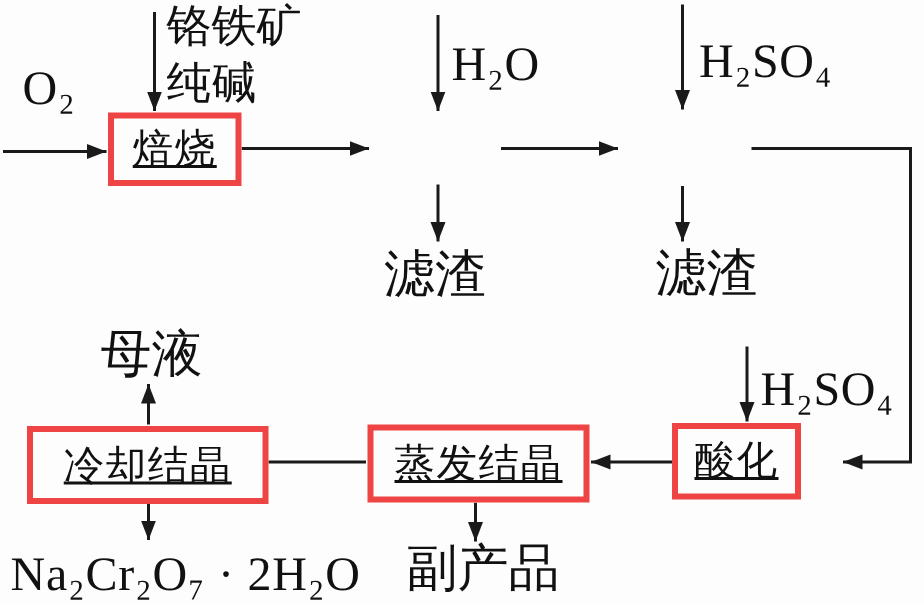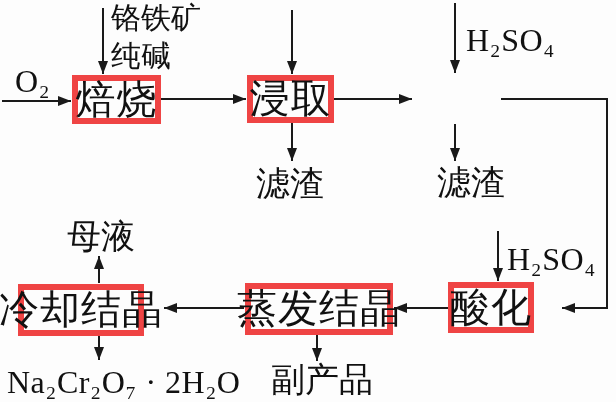--- a/index.html
+++ b/index.html
@@ -19,29 +19,30 @@
   .arrows {
     position: absolute;
     left: 0;
     top: 0;
     width: 616px;
     height: 402px;
   }
   .box {
     position: absolute;
     box-sizing: border-box;
-    border: 6px solid #ef4444;
+    border: 4px solid #ef4444;
     background: #fdfdfd;
     display: flex;
     align-items: center;
     justify-content: center;
-    font-size: 40px;
+    font-size: 27px;
     line-height: 1;
     white-space: nowrap;
     letter-spacing: 1px;
+    text-decoration: underline;
   }
   .lbl {
     position: absolute;
     line-height: 1.05;
     white-space: nowrap;
   }
   .cn {
     font-size: 34px;
   }
   .cn-sm {
@@ -77,28 +78,28 @@
       <line x1="498" y1="231" x2="498" y2="281" marker-end="url(#ah)"></line>
       <line x1="474" y1="308" x2="394" y2="308" marker-end="url(#ah)"></line>
       <line x1="244" y1="308" x2="164" y2="308" marker-end="url(#ah)"></line>
       <line x1="317" y1="335" x2="317" y2="361" marker-end="url(#ah)"></line>
       <line x1="99" y1="283" x2="99" y2="256" marker-end="url(#ah)"></line>
       <line x1="99" y1="336" x2="99" y2="360" marker-end="url(#ah)"></line>
     </g>
   </svg>
 
   <div class="box" style="left:72px;  top:75px;  width:89px;  height:49px;">焙烧</div>
-  <div class="box" style="left:247px; top:75px;  width:87px;  height:48px;">浸取</div>
   <div class="box" style="left:448px; top:282px; width:86px;  height:51px;">酸化</div>
   <div class="box" style="left:245px; top:283px; width:148px; height:52px;">蒸发结晶</div>
-  <div class="box" style="left:18px;  top:284px; width:126px; height:52px;">冷却结晶</div>
+  <div class="box" style="left:18px;  top:284px; width:161px; height:52px;">冷却结晶</div>
 
-  <div class="lbl formula" style="left:15px;  top:65px;">O₂</div>
+  <div class="lbl formula" style="left:15px;  top:42px;">O₂</div>
   <div class="lbl cn-sm" style="left:111px; top:2px;">铬铁矿</div>
   <div class="lbl cn-sm" style="left:111px; top:40px;">纯碱</div>
+  <div class="lbl formula" style="left:301px; top:26px;">H₂O</div>
   <div class="lbl formula" style="left:466px; top:24px;">H₂SO₄</div>
   <div class="lbl formula" style="left:507px; top:243px;">H₂SO₄</div>
 
   <div class="lbl cn" style="left:256px; top:166px;">滤渣</div>
   <div class="lbl cn" style="left:437px; top:165px;">滤渣</div>
   <div class="lbl cn" style="left:67px;  top:222px;font-family:Liberation Mono, monospace;">母液</div>
   <div class="lbl cn" style="left:271px; top:362px;">副产品</div>
   <div class="lbl formula" style="left:7px;  top:366px;text-align:right;">Na₂Cr₂O₇ · 2H₂O</div>
 
 </div>

